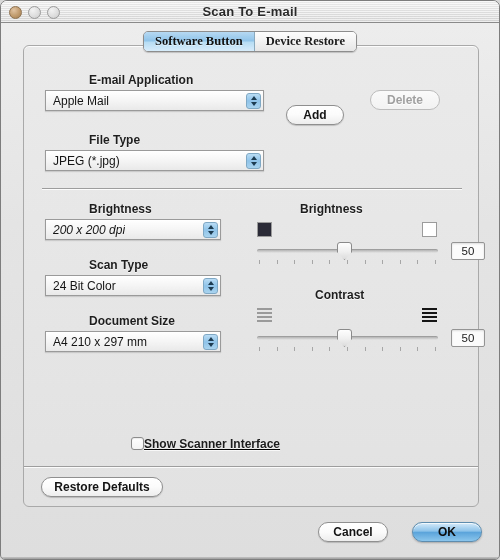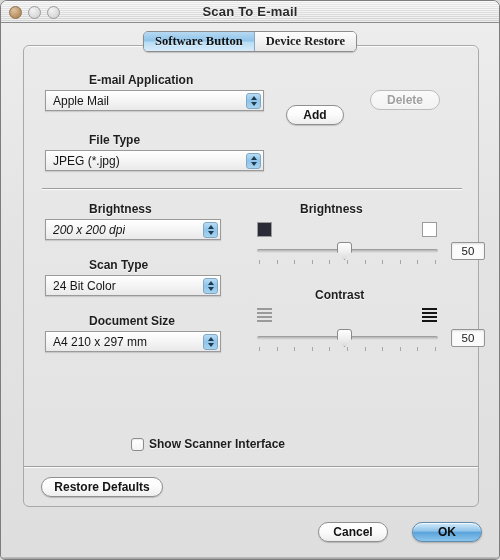--- a/index.html
+++ b/index.html
@@ -255,22 +255,21 @@
     justify-content: space-between;
   }
   .stripes b { display: block; height: 2px; }
   .stripes.low b { background: #9a9a9a; }
   .stripes.high b { background: #151515; }
 
   
   .checkrow {
     position: absolute;
     display: flex;
-    align-items: center;
-    gap: 5px;
+    text-decoration: underline;
   }
   .checkbox {
     width: 13px; height: 13px;
     background: linear-gradient(180deg,#ffffff 0%,#f4f4f4 100%);
     border: 1px solid #8c8c8c;
     border-radius: 3px;
     box-shadow: inset 0 1px 1px rgba(0,0,0,0.08);
   }
   .checklabel {
     font-size: 12px;

